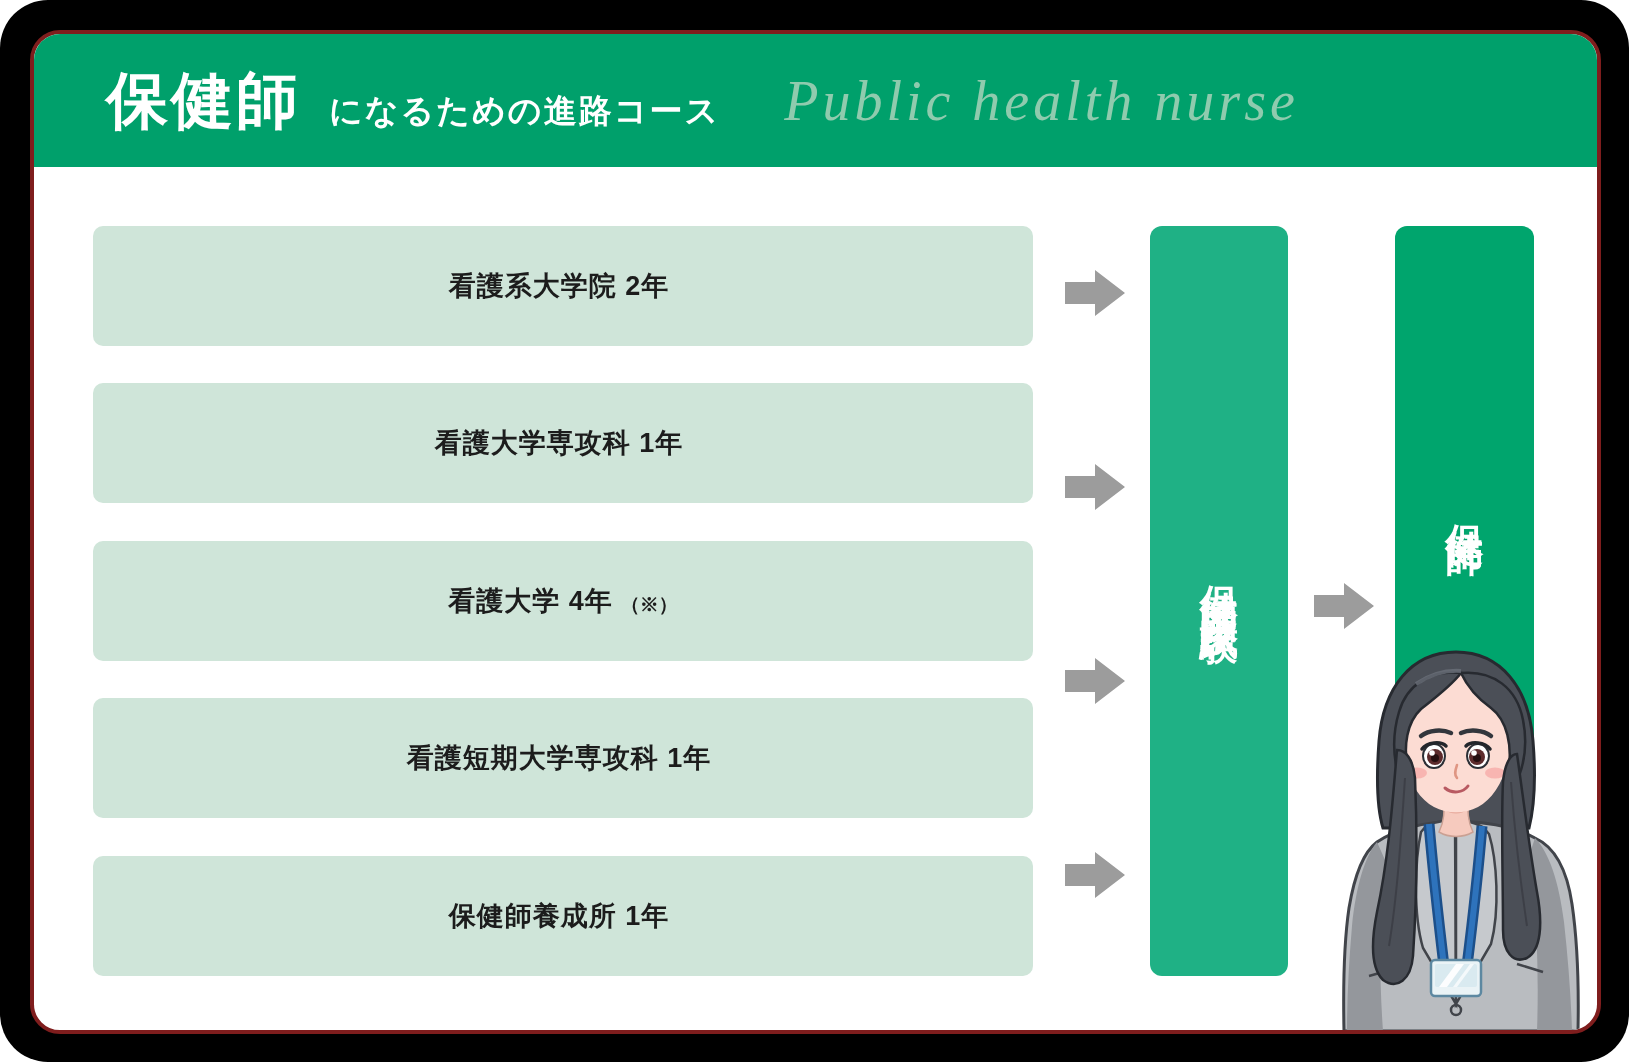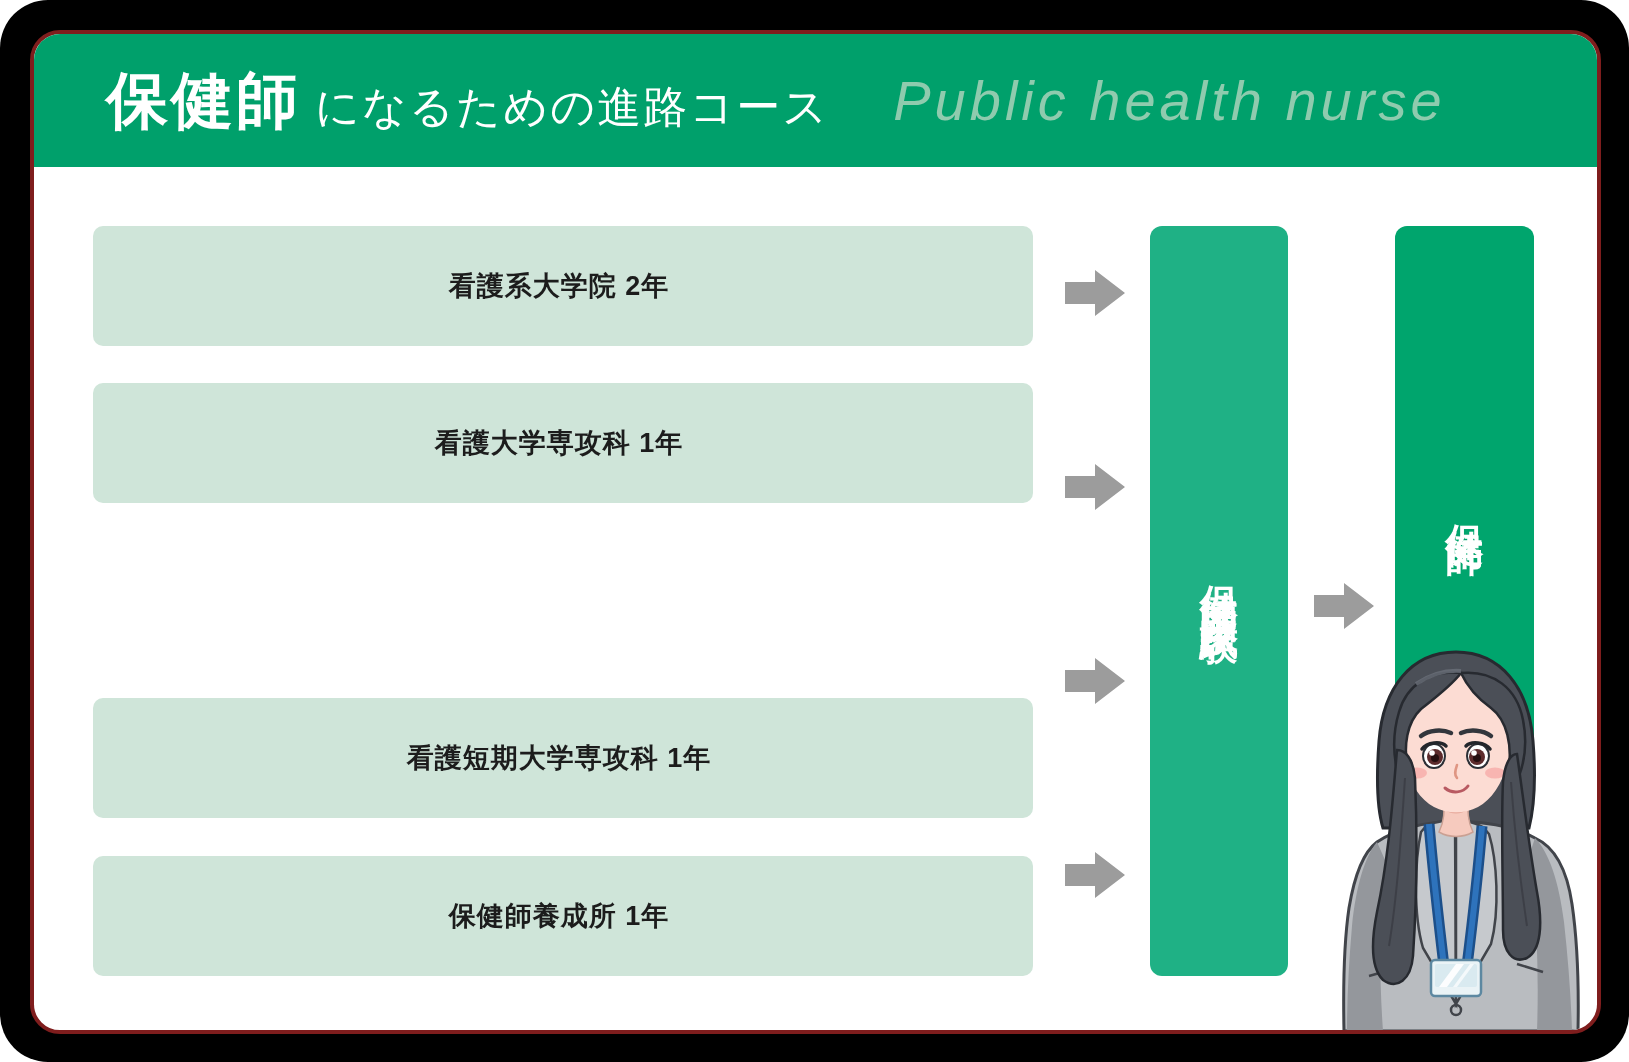--- a/index.html
+++ b/index.html
@@ -6,22 +6,22 @@
   .page{position:relative;width:1629px;height:1062px;background:#000000;border-radius:48px;overflow:hidden;
         font-family:"Liberation Sans",sans-serif;}
   .card{position:absolute;left:30px;top:30px;width:1563px;height:996px;background:#ffffff;
         border:4px solid #7f1d1d;border-radius:30px;overflow:hidden;}
 
   
   .header{position:absolute;left:0;top:0;width:100%;height:133px;background:#00a06b;
           display:flex;align-items:center;padding-left:72px;box-sizing:border-box;}
   .title{display:flex;align-items:baseline;white-space:nowrap;}
   .title-main{font-size:62px;font-weight:800;color:#ffffff;letter-spacing:3px;}
-  .title-rest{font-size:44px;font-weight:400;color:#ffffff;margin-left:14px;letter-spacing:2px;}
-  .subtitle-en{font-family:Liberation Sans, sans-serif;font-style:italic;font-weight:400;
+  .title-rest{font-size:33px;font-weight:700;color:#ffffff;margin-left:28px;letter-spacing:2px;}
+  .subtitle-en{font-family:Liberation Serif, serif;font-style:italic;font-weight:400;
                font-size:56px;color:#8fcbae;margin-left:64px;letter-spacing:4px;white-space:nowrap;}
 
   
   .course-box{position:absolute;left:59px;width:940px;height:120px;background:#cfe5d9;border-radius:10px;
               display:flex;align-items:center;justify-content:center;}
   .course-box.b1{top:192px}.course-box.b2{top:349px}.course-box.b3{top:507px}
   .course-box.b4{top:664px}.course-box.b5{top:822px}
   .course-label{font-size:27px;font-weight:700;color:#1c1c1c;letter-spacing:1px;}
   .course-note{font-size:19px;font-weight:700;color:#1c1c1c;margin-left:8px;position:relative;top:4px;}
 
@@ -57,20 +57,24 @@
       <span class="subtitle-en">Public health nurse</span>
     </div>
 
     <div class="course-box b1">
       <span class="course-label">看護系大学院 2年</span>
       <span class="course-note"></span>
     </div>
     <div class="course-box b2">
       <span class="course-label">看護大学専攻科 1年</span>
       <span class="course-note"></span>
+    </div>
+    <div class="course-box b3">
+      <span class="course-label">看護大学 4年</span>
+      <span class="course-note">（※）</span>
     </div>
     <div class="course-box b4">
       <span class="course-label">看護短期大学専攻科 1年</span>
       <span class="course-note"></span>
     </div>
     <div class="course-box b5">
       <span class="course-label">保健師養成所 1年</span>
       <span class="course-note"></span>
     </div>
 

